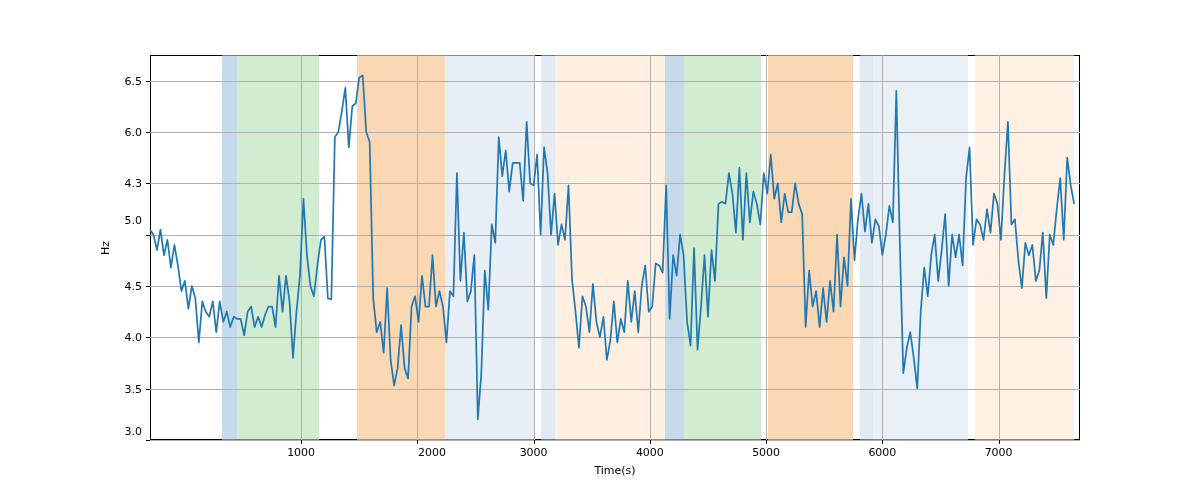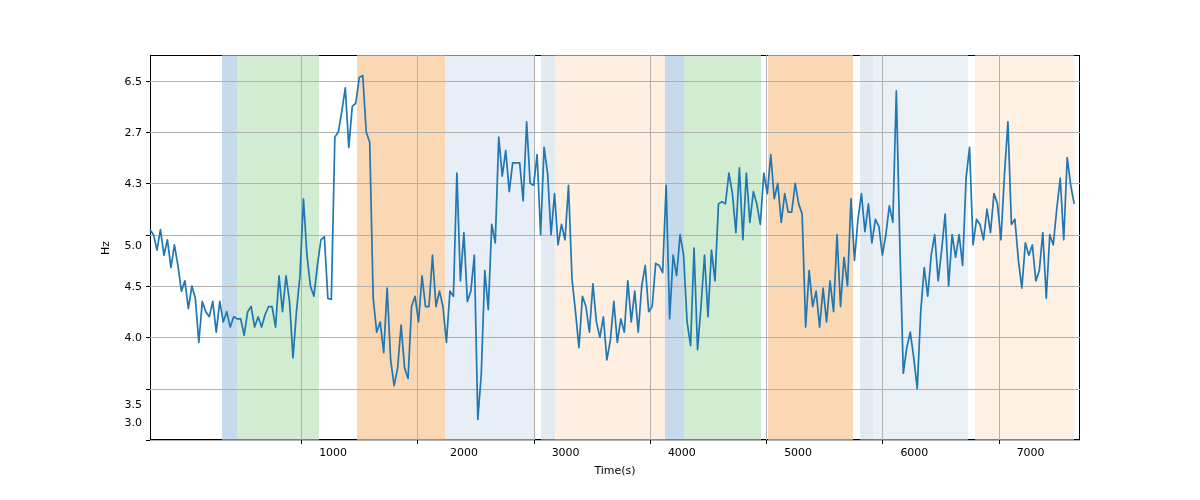--- a/index.html
+++ b/index.html
@@ -47,21 +47,20 @@
     position: absolute;
     background: #b0b0b0;
   }
   .grid-h { height: 1px; left: 0; right: 0; }
   .grid-v { width: 1px; top: 0; bottom: 0; }
   .tick-x {
     position: absolute;
     top: 100%;
     transform: translate(-50%, 6px);
     font-size: 11px;
-    margin-left: 32px;
   }
   .tick-y {
     position: absolute;
     right: 100%;
     transform: translate(-8px, -50%);
     font-size: 11px;
   }
   .xlabel {
     position: absolute;
     left: 0; right: 0;
@@ -161,33 +160,33 @@
         <div class="tick-x" style="left: 499.875px; text-align: center;">4000</div>
         <div class="tick-mark-x" style="left: 616.125px;"></div>
         <div class="tick-x" style="left: 616.125px;">5000</div>
         <div class="tick-mark-x" style="left: 732.375px;"></div>
         <div class="tick-x" style="left: 732.375px;">6000</div>
         <div class="tick-mark-x" style="left: 848.625px;"></div>
         <div class="tick-x" style="left: 848.625px;">7000</div>
       </div>
     <div id="yticks">
         <div class="tick-mark-y" style="top: 385px;"></div>
-        <div class="tick-y" style="top: 367px;">3.0</div>
+        <div class="tick-y" style="top: 376px;">3.0</div>
         <div class="tick-mark-y" style="top: 333.667px;"></div>
-        <div class="tick-y" style="top: 333.667px; margin-top: 15px;">3.5</div>
+        <div class="tick-y" style="top: 333.667px;">3.5</div>
         <div class="tick-mark-y" style="top: 282.333px;"></div>
         <div class="tick-y" style="top: 282.333px;">4.0</div>
         <div class="tick-mark-y" style="top: 231px;"></div>
         <div class="tick-y" style="top: 231px;">4.5</div>
         <div class="tick-mark-y" style="top: 179.667px;"></div>
-        <div class="tick-y" style="top: 190px;">5.0</div>
+        <div class="tick-y" style="top: 165px;">5.0</div>
         <div class="tick-mark-y" style="top: 128.333px;"></div>
         <div class="tick-y" style="top: 128.333px;">4.3</div>
         <div class="tick-mark-y" style="top: 77px;"></div>
-        <div class="tick-y" style="top: 77px;">2.7</div>
+        <div class="tick-y" style="top: 77px;">6.0</div>
         <div class="tick-mark-y" style="top: 25.6667px;"></div>
         <div class="tick-y" style="top: 25.6667px;">6.5</div>
       </div>
 
     <div class="xlabel">Time(s)</div>
     <div class="ylabel">Hz</div>
   </div>
 </div>
 
 </body></html>

